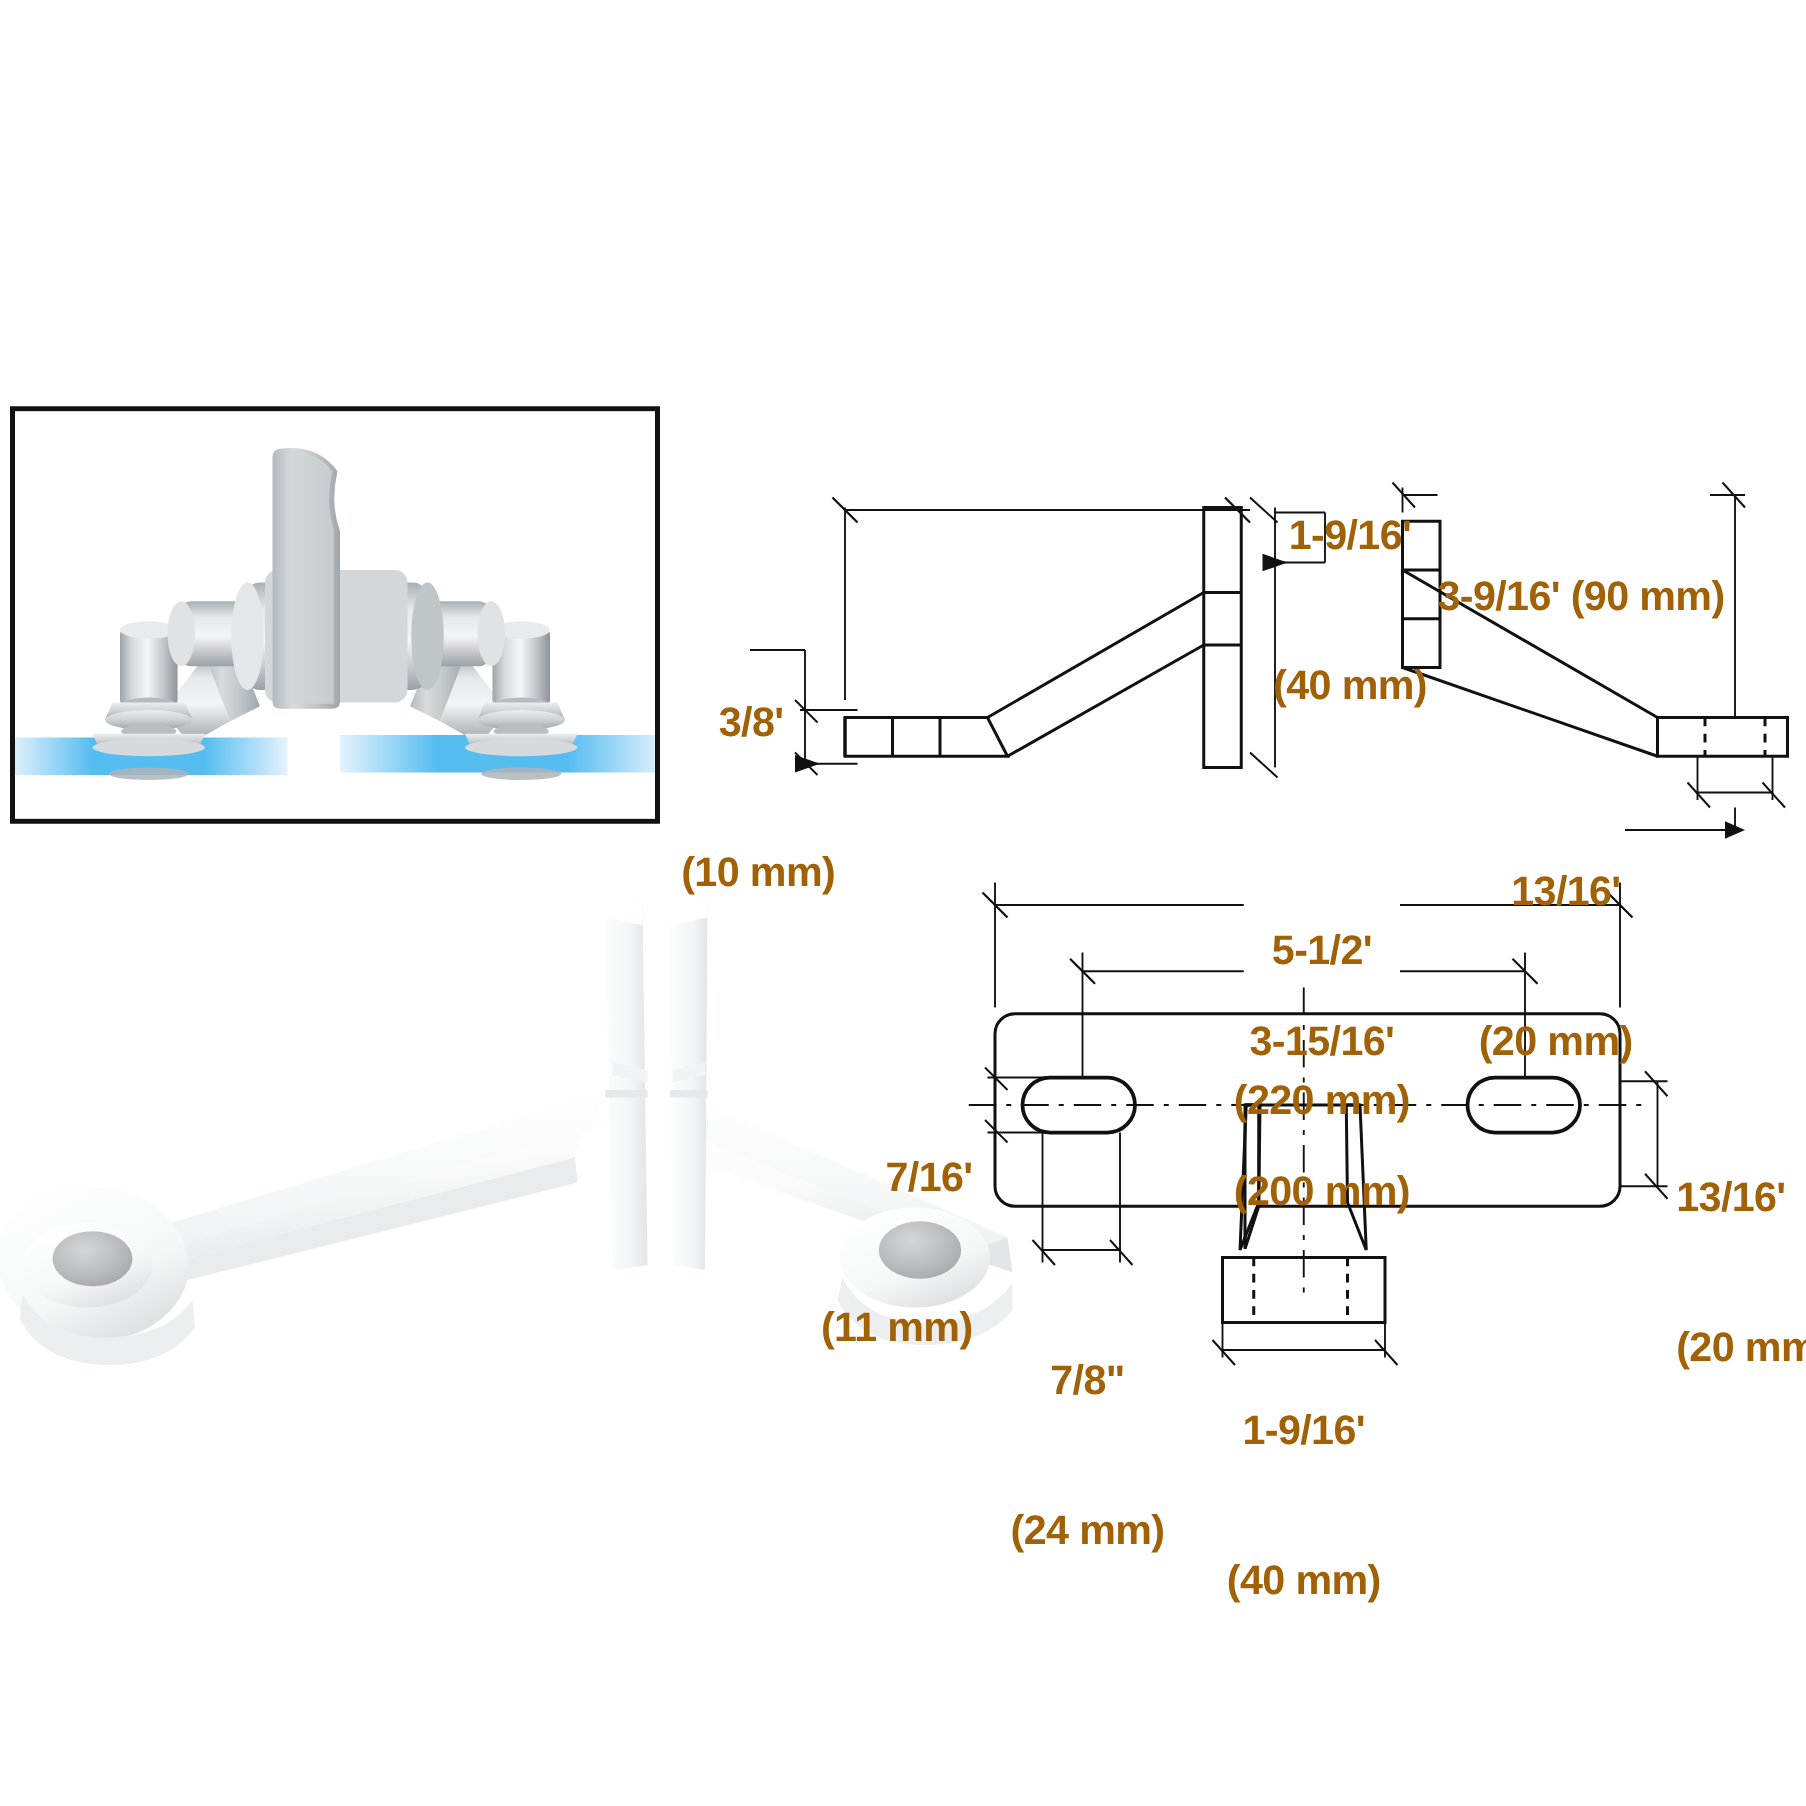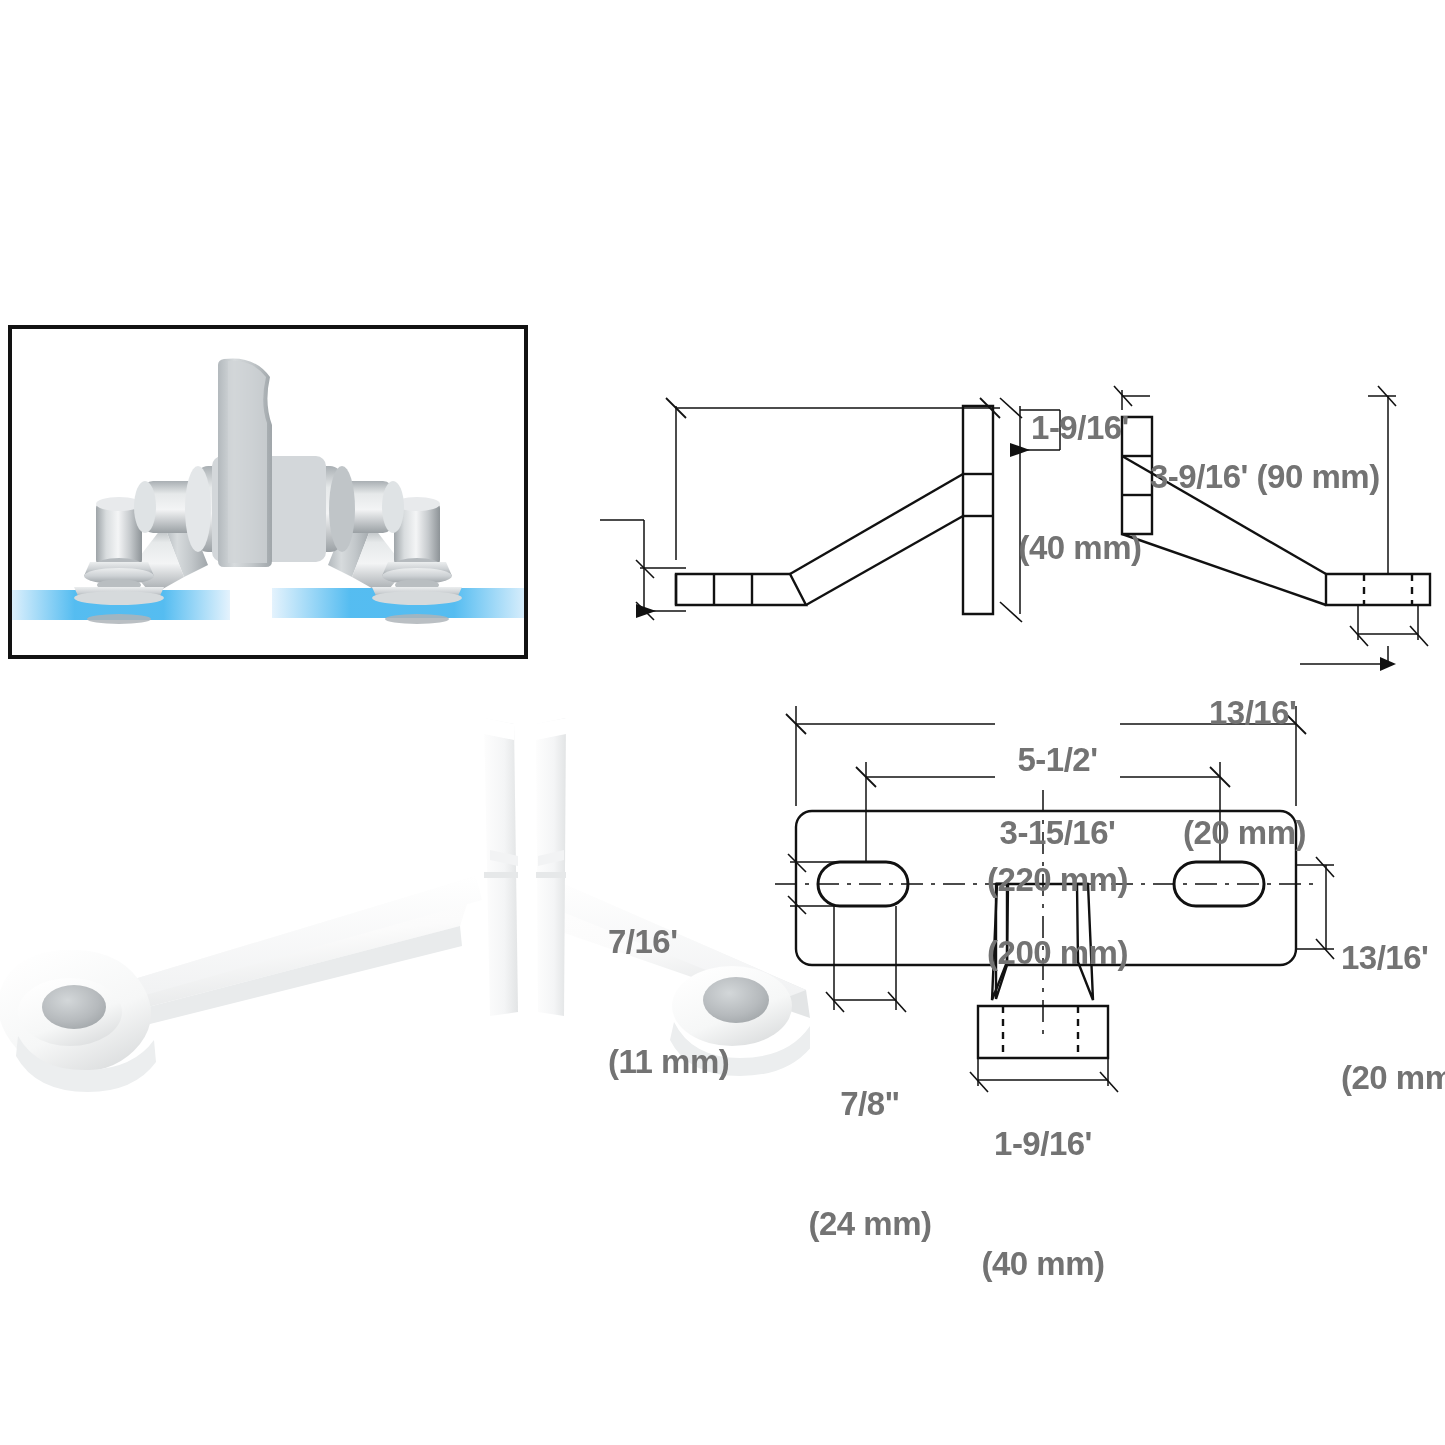--- a/index.html
+++ b/index.html
@@ -1,22 +1,22 @@
 <!DOCTYPE html>
 <html><head>
 <meta charset="utf-8">
 <style>
   html,body{margin:0;padding:0;background:#ffffff;}
   body{width:1445px;height:1445px;position:relative;overflow:hidden;
        font-family:"Liberation Sans","DejaVu Sans",sans-serif;color:#111;}
   .stage{position:absolute;left:0;top:0;width:1445px;height:1445px;}
   .dim{position:absolute;font-size:33px;line-height:40px;font-weight:600;
-       color:#737373;white-space:pre;letter-spacing:-0.5px;}
+       color:#a16207;white-space:pre;letter-spacing:-0.5px;}
   .dim.c{text-align:center;}
-  .dim.r{text-align:left;}
+  .dim.r{text-align:right;}
 
   
   #inset-frame{position:absolute;left:8px;top:325px;width:512px;height:326px;
      border:4px solid #121212;background:#fff;overflow:hidden;}
   #inset-svg{position:absolute;left:0;top:0;}
 
   
   #hero-svg{position:absolute;left:-10px;top:700px;}
 
   
@@ -343,20 +343,24 @@
       </g>
     </g>
   </svg>
 
   <div class="dim c" style="left:992px;top:328px;width:176px;">
     <div>1-9/16'</div>
     <div>(40 mm)</div>
   </div>
 
 
+  <div class="dim" style="left:545px;top:478px;width:200px;">
+    <div style="padding-left:30px">3/8'</div>
+    <div>(10 mm)</div>
+  </div>
 
   <div class="dim" style="left:1150px;top:377px;width:300px;">
     <div>3-9/16' (90 mm)</div>
   </div>
 
   <div class="dim" style="left:1183px;top:613px;width:230px;">
     <div style="padding-left:26px">13/16'</div>
     <div>(20 mm)</div>
   </div>
 

